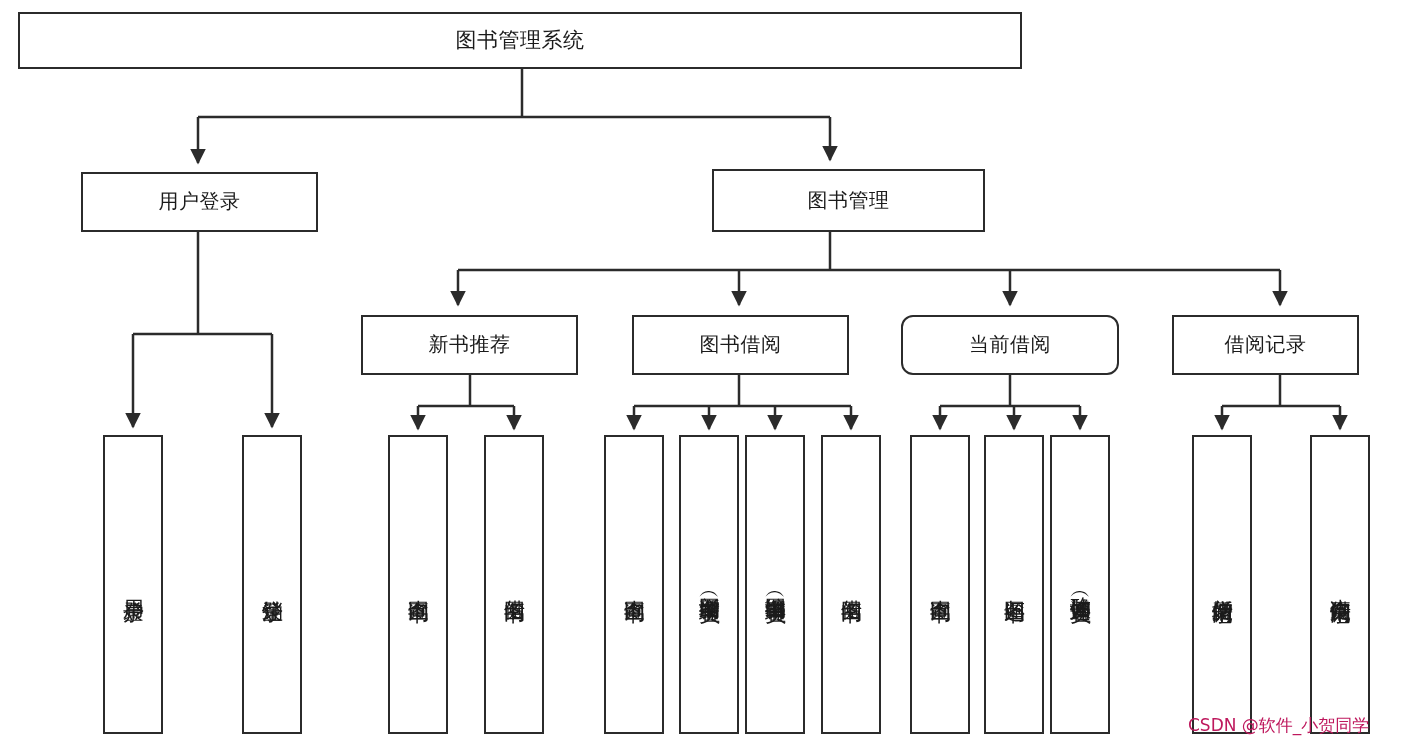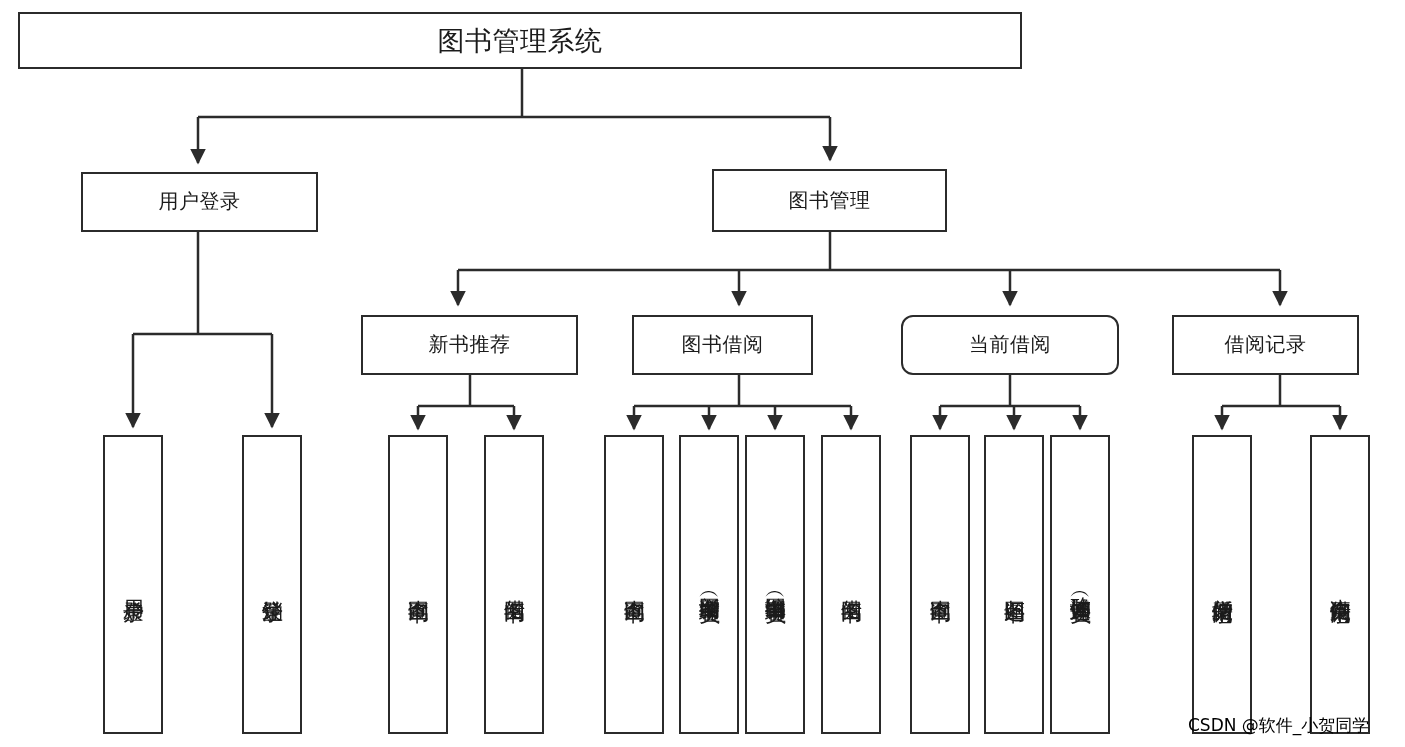--- a/index.html
+++ b/index.html
@@ -41,21 +41,21 @@
     display: block;
     text-align: center;
     line-height: 1.18;
     letter-spacing: 0.5px;
   }
   .node.horiz .label {
     writing-mode: horizontal-tb;
     font-size: 20px;
   }
   .node.root .label {
-    font-size: 27px;
+    font-size: 21px;
   }
   .node.leaf {
     align-items: flex-start;
     justify-content: center;
     padding-top: 0;
   }
   .node.leaf .label {
     writing-mode: vertical-rl;
     text-orientation: upright;
     font-size: 21px;
@@ -64,21 +64,21 @@
     height: 100%;
     display: flex;
     align-items: center;
     justify-content: center;
   }
   #watermark {
     position: absolute;
     left: 1188px;
     top: 714px;
     font-size: 17px;
-    color: #000000;
+    color: #be185d;
     white-space: nowrap;
     z-index: 5;
   }
 </style>
 </head>
 <body>
 
 <div id="canvas">
 
   <svg id="edges" viewBox="0 0 1405 747" width="1405" height="747">
@@ -131,28 +131,28 @@
     </g>
   </svg>
 
   <div class="node root horiz" style="left:18px; top:12px; width:1004px; height:57px;">
     <span class="label">图书管理系统</span>
   </div>
 
   <div class="node horiz" style="left:81px; top:172px; width:237px; height:60px;">
     <span class="label">用户登录</span>
   </div>
-  <div class="node horiz" style="left:712px; top:169px; width:235px; height:63px;">
+  <div class="node horiz" style="left:712px; top:169px; width:273px; height:63px;">
     <span class="label">图书管理</span>
   </div>
 
   <div class="node horiz" style="left:361px; top:315px; width:217px; height:60px;">
     <span class="label">新书推荐</span>
   </div>
-  <div class="node horiz" style="left:632px; top:315px; width:181px; height:60px;">
+  <div class="node horiz" style="left:632px; top:315px; width:217px; height:60px;">
     <span class="label">图书借阅</span>
   </div>
   <div class="node horiz" style="left:901px; top:315px; width:218px; height:60px;border-radius:12px;">
     <span class="label">当前借阅</span>
   </div>
   <div class="node horiz" style="left:1172px; top:315px; width:187px; height:60px;">
     <span class="label">借阅记录</span>
   </div>
 
   <div class="node leaf" style="left:103px; top:435px; width:60px; height:299px;">

